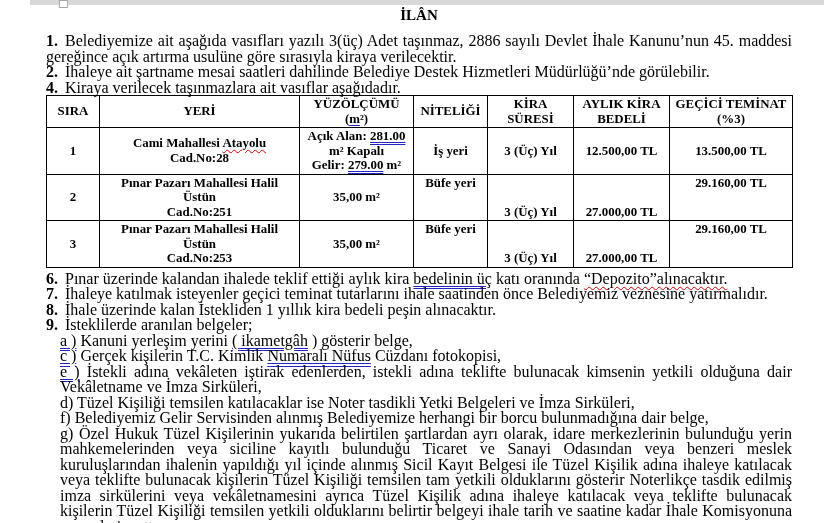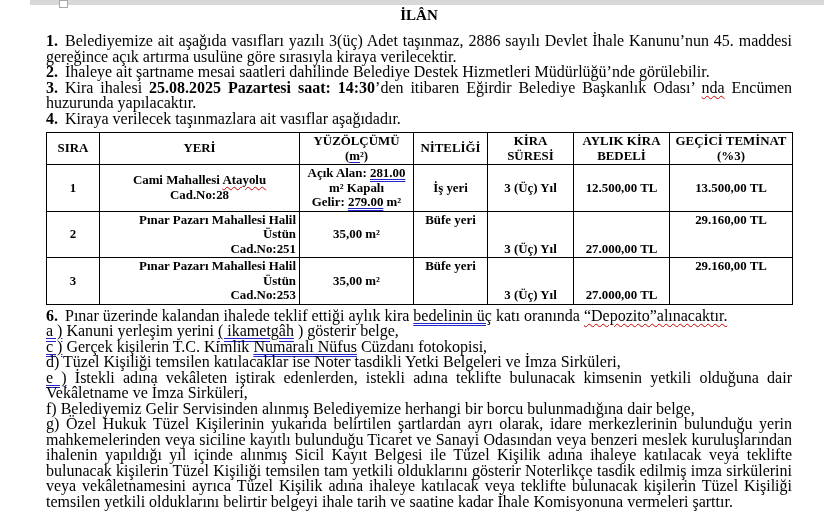--- a/index.html
+++ b/index.html
@@ -4,45 +4,44 @@
 <style>
   html,body{margin:0;padding:0;background:#ffffff;width:824px;height:523px;overflow:hidden;
     font-family:"Liberation Serif","DejaVu Serif",serif;color:#000;}
   .page-edge{position:absolute;top:0;left:30px;right:0;height:5px;background:#d8d8d8;}
   .page-marker{position:absolute;top:0;left:59px;width:9px;height:8px;background:#fff;border:1px solid #a8a8a8;box-sizing:border-box;}
   .doc{position:absolute;left:46px;top:7px;width:746px;}
   h1,h2{margin:0;text-align:center;font-size:15px;line-height:17px;font-weight:bold;}
   .title-gap{height:9px;}
   p{margin:0;font-size:16px;line-height:15.5px;text-align:justify;}
   .num{font-weight:bold;margin-right:7px;}
-  .sub{}
+  .sub{margin-left:14px;}
   .b{font-weight:bold;}
   .u-blue{text-decoration-line:underline;text-decoration-style:double;text-decoration-color:#2323c8;text-underline-offset:2px;}
   .u-red{text-decoration-line:underline;text-decoration-style:wavy;text-decoration-color:#cc0000;text-decoration-thickness:1px;text-underline-offset:2px;}
-  table{border-collapse:collapse;table-layout:fixed;width:746px;margin:6px 0 3px 0;}
+  table{border-collapse:collapse;table-layout:fixed;width:746px;margin:0 0 3px 0;}
   th,td{border:1.7px solid #000;font-size:12.9px;line-height:14.5px;font-weight:bold;padding:1px 3px;box-sizing:border-box;overflow:hidden;}
   th{text-align:center;vertical-align:middle;height:28px;}
   tr.r1 td{height:44px;} tr.r2 td,tr.r3 td{height:30px;}
-  .ac{text-align:center;} .al{text-align:right;}
+  .ac{text-align:center;} .al{text-align:center;}
   .vt{vertical-align:top;} .vm{vertical-align:middle;} .vb{vertical-align:bottom;}
 </style>
 </head>
 <body>
 
 <div class="page-edge"></div>
 <div class="page-marker"></div>
 
 <div class="doc">
   <h1>İLÂN</h1>
   <div class="title-gap"></div>
 
   <div id="intro">
       <p><span class="num">1.</span><span>Belediyemize ait aşağıda vasıfları yazılı 3(üç) Adet taşınmaz, 2886 sayılı Devlet İhale Kanunu’nun 45. maddesi gereğince açık artırma usulüne göre sırasıyla kiraya verilecektir.</span></p>
       <p><span class="num">2.</span><span>İhaleye ait şartname mesai saatleri dahilinde Belediye Destek Hizmetleri Müdürlüğü’nde görülebilir.</span></p>
-      <p><span class="num">3.</span><span>Kira ihalesi </span><span class="b">25.08.2025 Pazartesi saat: 14:30</span><span>’den itibaren Eğirdir Belediye Başkanlık Odası’ </span><span class="u-red">nda</span><span> Encümen huzurunda yapılacaktır.</span></p>
       <p><span class="num">4.</span><span>Kiraya verilecek taşınmazlara ait vasıflar aşağıdadır.</span></p>
     </div>
 
   <table>
     <colgroup>
       <col style="width:53px">
         <col style="width:200px">
         <col style="width:114px">
       <col style="width:74px">
         <col style="width:86px">
@@ -149,23 +148,26 @@
           </td>
           <td class="ac vt">
             <div><span>29.160,00 TL</span></div>
           </td>
         </tr>
       </tbody>
   </table>
 
   <div id="terms">
       <p><span class="num">6.</span><span>Pınar üzerinde kalandan ihalede teklif ettiği aylık kira </span><span class="u-blue">bedelinin  üç</span><span> katı oranında </span><span class="u-red">“Depozito”alınacaktır.</span></p>
+      <p><span class="num">7.</span><span>İhaleye katılmak isteyenler geçici teminat tutarlarını ihale saatinden önce Belediyemiz veznesine yatırmalıdır.</span></p>
+      <p><span class="num">8.</span><span>İhale üzerinde kalan İstekliden 1 yıllık kira bedeli peşin alınacaktır.</span></p>
+      <p><span class="num">9.</span><span>İsteklilerde aranılan belgeler;</span></p>
     </div>
   <div id="subs">
       <p class="sub"><span class="u-blue">a )</span><span> Kanuni yerleşim yerini </span><span class="u-blue">( ikametgâh</span><span> ) gösterir belge,</span></p>
       <p class="sub"><span class="u-blue">c )</span><span> Gerçek kişilerin T.C. Kimlik </span><span class="u-blue">Numaralı  Nüfus</span><span> Cüzdanı fotokopisi,</span></p>
+      <p class="sub"><span class="u-blue">e )</span><span> İstekli adına vekâleten iştirak edenlerden, istekli adına teklifte bulunacak kimsenin yetkili olduğuna dair Vekâletname ve İmza Sirküleri,</span></p>
       <p class="sub"><span>d)  Tüzel Kişiliği temsilen katılacaklar ise Noter tasdikli Yetki Belgeleri ve İmza Sirküleri,</span></p>
-      <p class="sub"><span class="u-blue">e )</span><span> İstekli adına vekâleten iştirak edenlerden, istekli adına teklifte bulunacak kimsenin yetkili olduğuna dair Vekâletname ve İmza Sirküleri,</span></p>
       <p class="sub"><span>f)  Belediyemiz Gelir Servisinden alınmış Belediyemize herhangi bir borcu bulunmadığına dair belge,</span></p>
       <p class="sub"><span>g)  Özel Hukuk Tüzel Kişilerinin yukarıda belirtilen şartlardan ayrı olarak, idare merkezlerinin bulunduğu yerin mahkemelerinden veya siciline kayıtlı bulunduğu Ticaret ve Sanayi Odasından veya benzeri meslek kuruluşlarından ihalenin yapıldığı yıl içinde alınmış Sicil Kayıt Belgesi ile Tüzel Kişilik adına ihaleye katılacak veya teklifte bulunacak kişilerin Tüzel Kişiliği temsilen tam yetkili olduklarını gösterir Noterlikçe tasdik edilmiş imza sirkülerini veya vekâletnamesini ayrıca Tüzel Kişilik adına ihaleye katılacak veya teklifte bulunacak kişilerin Tüzel Kişiliği temsilen yetkili olduklarını belirtir belgeyi ihale tarih ve saatine kadar İhale Komisyonuna vermeleri şarttır.</span></p>
     </div>
 
 </div>
 
 </body></html>

